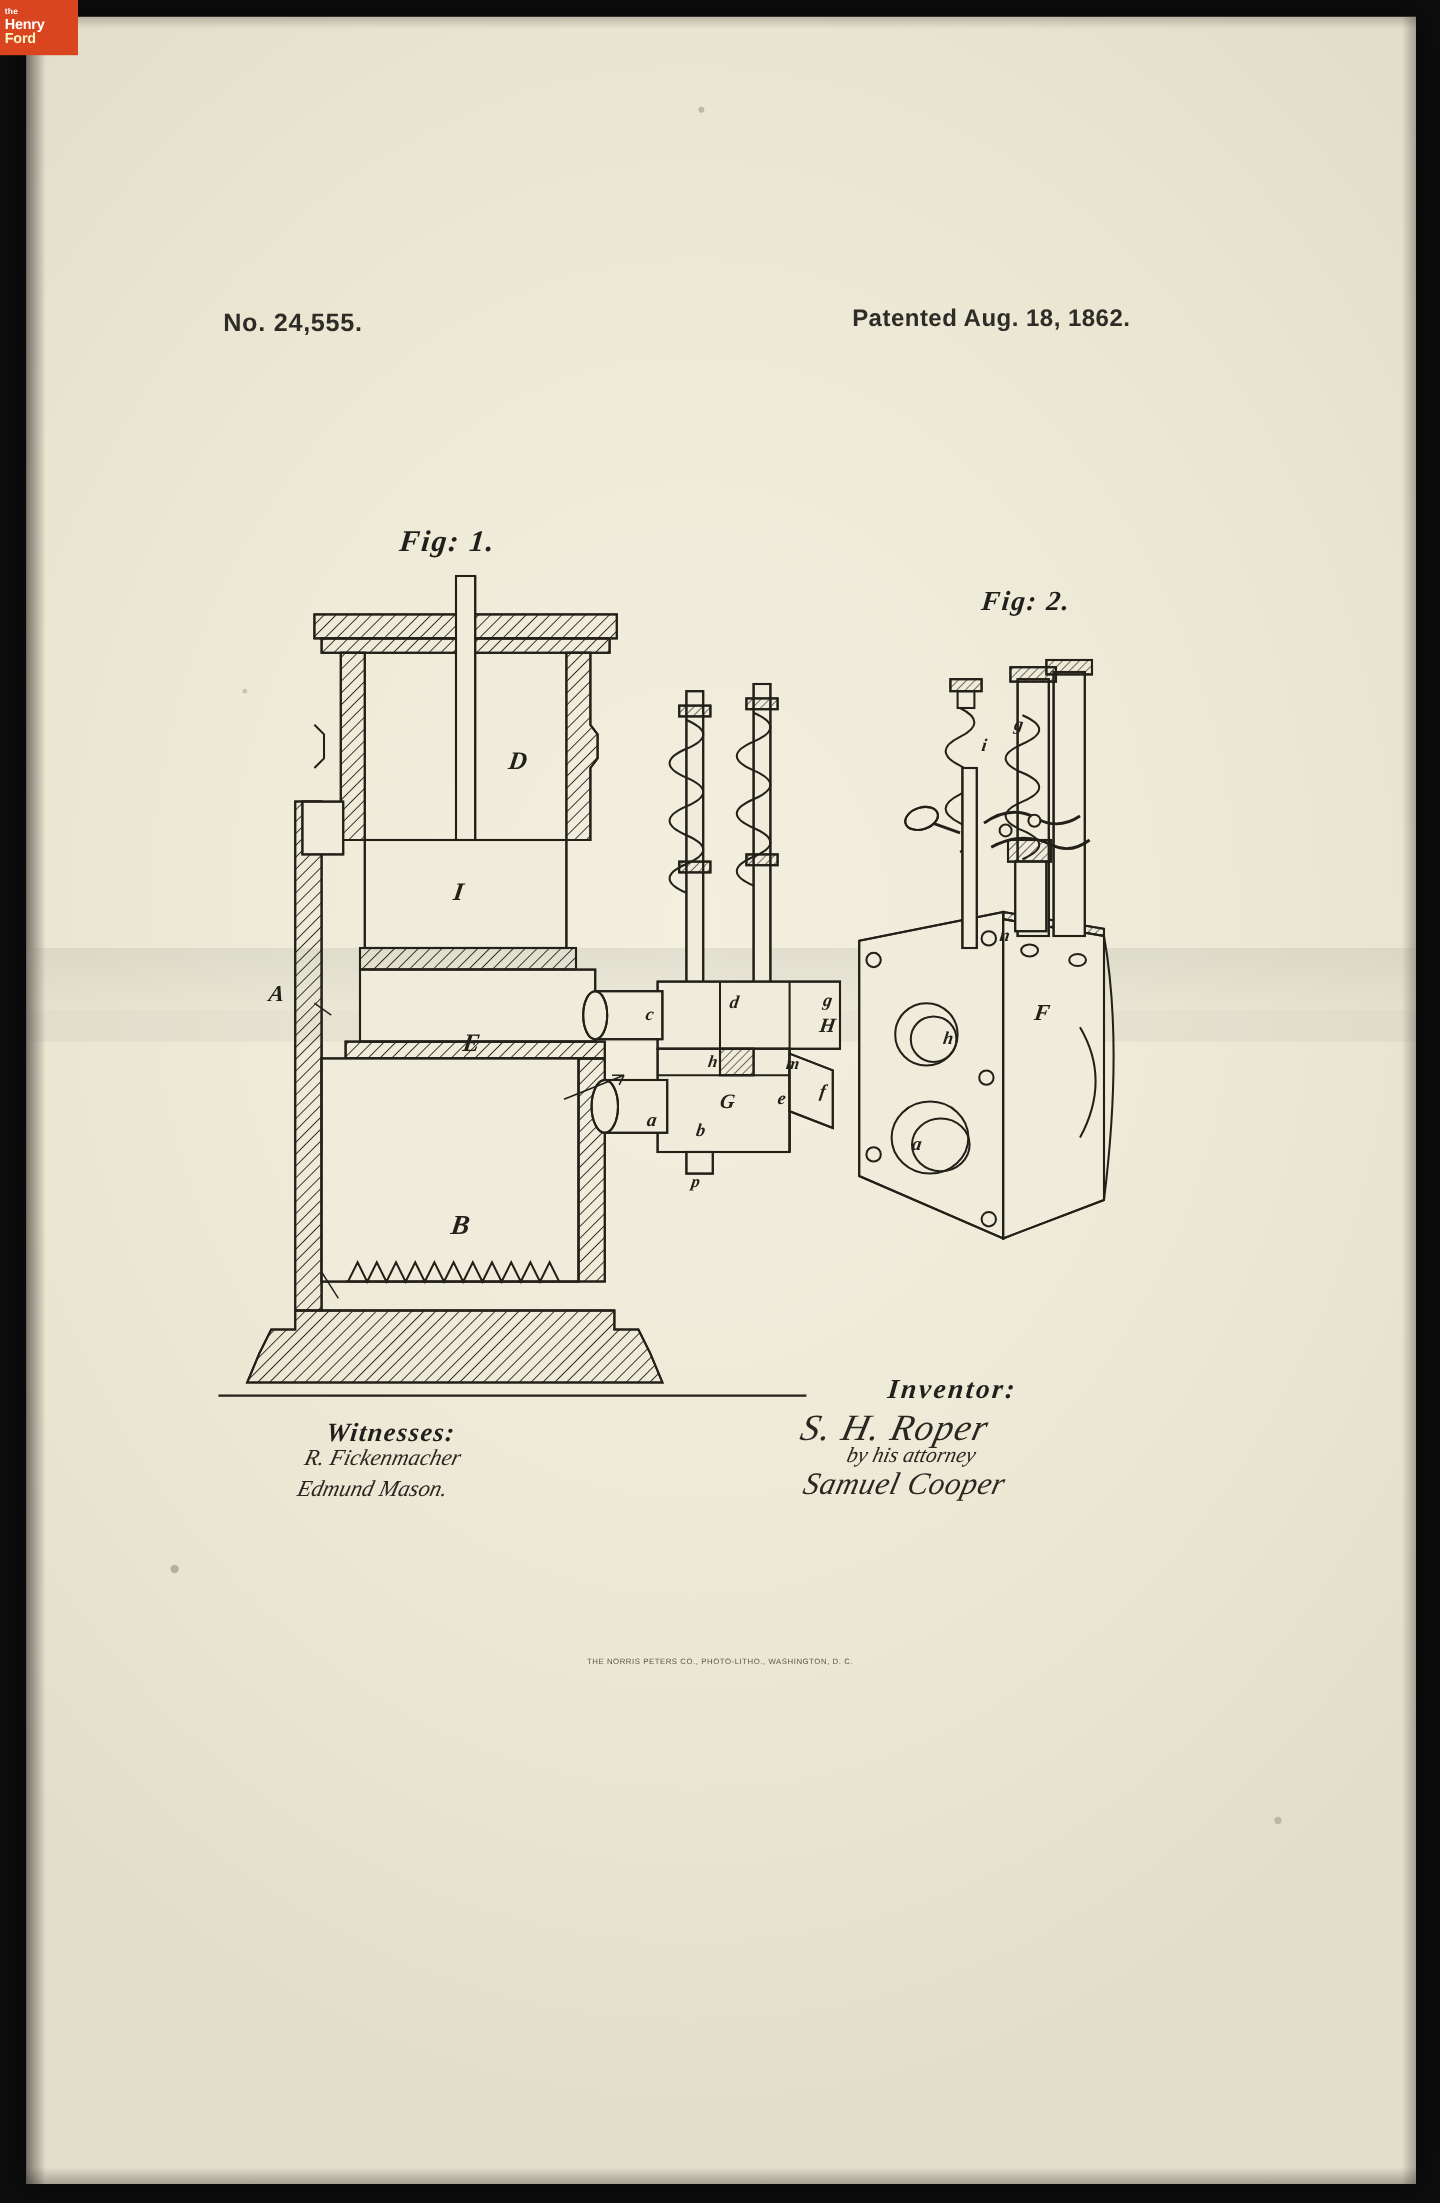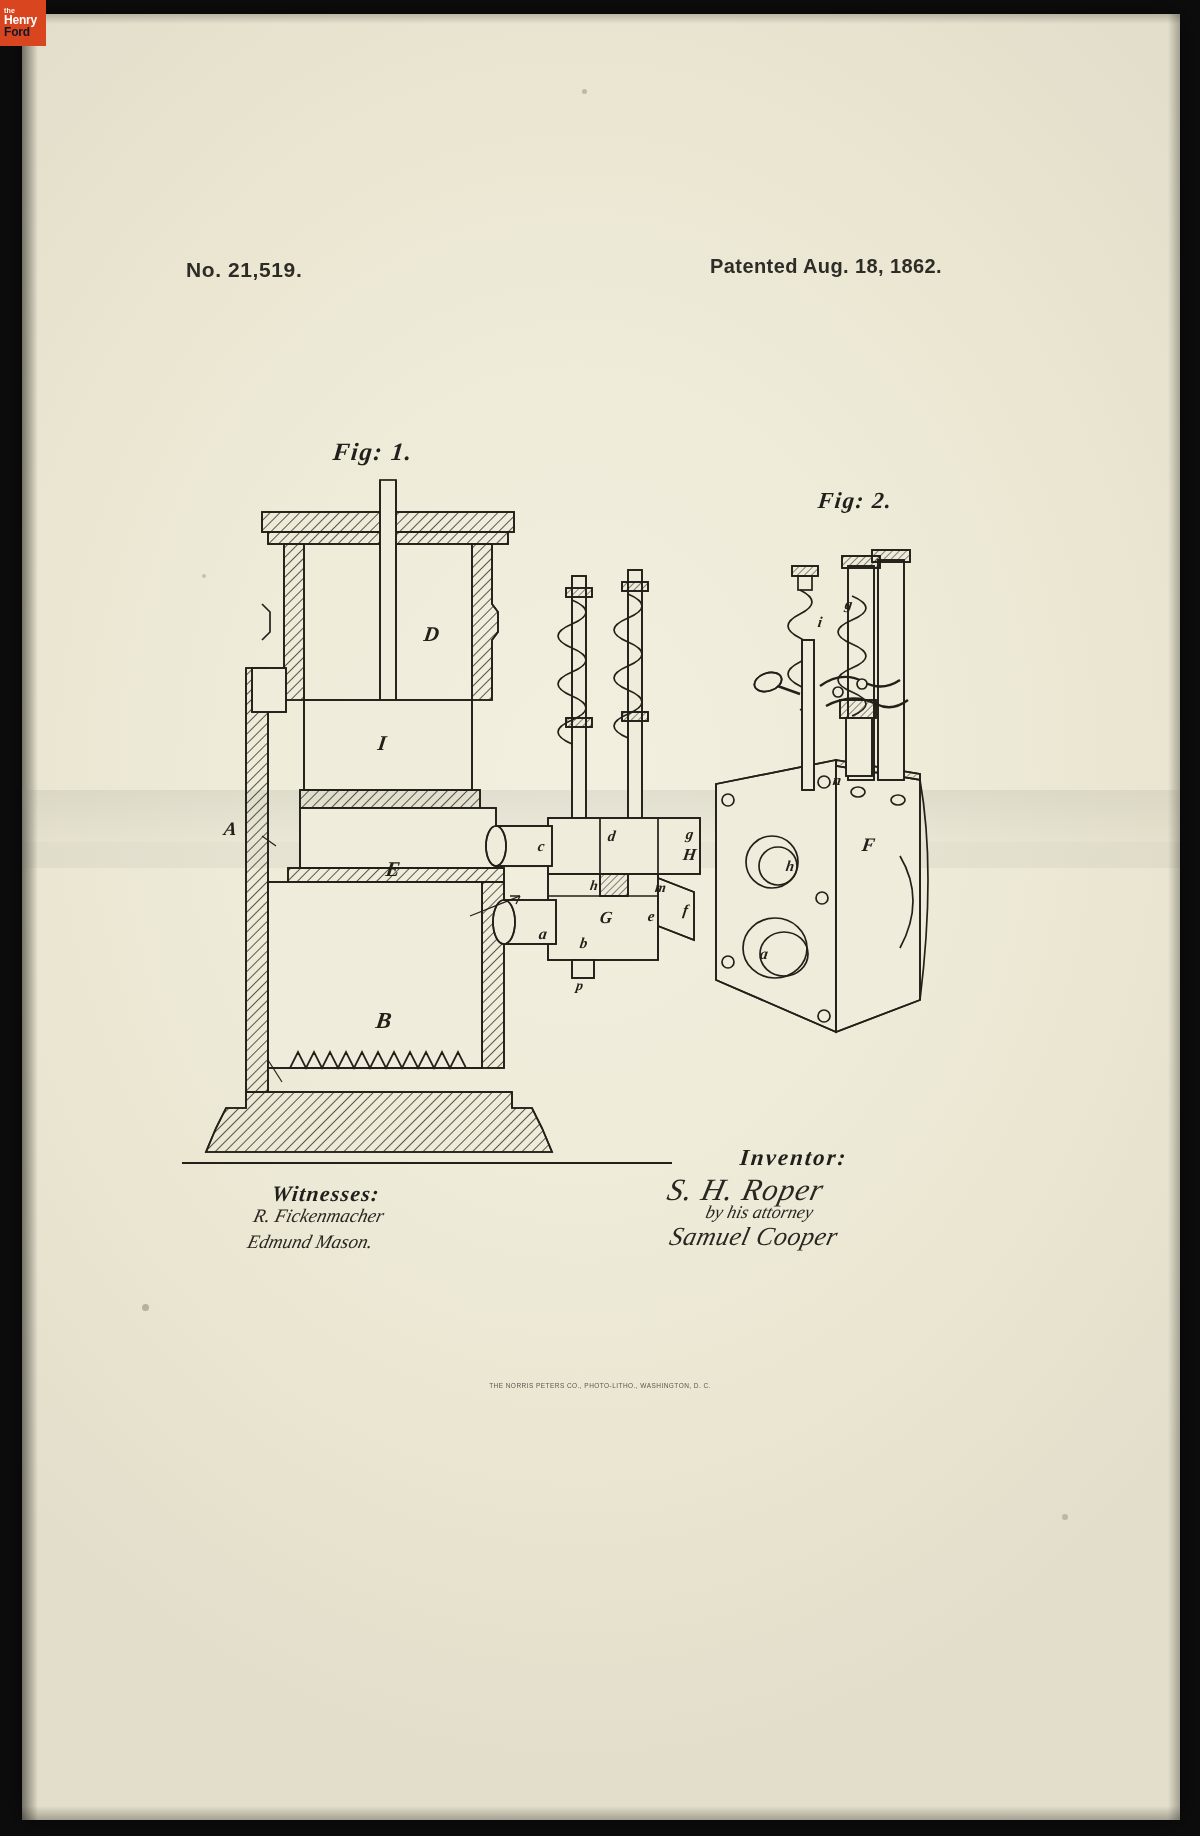--- a/index.html
+++ b/index.html
@@ -38,31 +38,31 @@
   }
   #band1{top:776px;height:52px;background:linear-gradient(180deg,rgba(140,140,130,.16),rgba(140,140,130,.05));}
   #band2{top:828px;height:26px;background:rgba(120,120,112,.07);}
 
   
   .stain{position:absolute;border-radius:50%;pointer-events:none;}
 
   
   #hf-logo{
     position:absolute;left:0;top:0;
-    width:46px;height:46px;
+    width:65px;height:46px;
     background:#d9451f;
     display:flex;flex-direction:column;
     justify-content:center;
     padding-left:4px;
     box-sizing:border-box;
     z-index:40;
   }
   #hf-logo .l1{color:#fff;font-size:7px;line-height:7px;font-weight:700;letter-spacing:.2px;}
   #hf-logo .l2{color:#fff;font-size:12px;line-height:12px;font-weight:700;letter-spacing:-.2px;}
-  #hf-logo .l3{color:#0f172a;font-size:12px;line-height:13px;font-weight:700;letter-spacing:-.2px;}
+  #hf-logo .l3{color:#fef9c3;font-size:12px;line-height:13px;font-weight:700;letter-spacing:-.2px;}
 
   
   .hdr{
     position:absolute;
     color:#2e2c27;
     font-family:"Liberation Sans",sans-serif;
     font-weight:700;
     white-space:nowrap;
   }
   #t-name{left:0;right:0;top:174px;text-align:center;font-size:23px;letter-spacing:2.0px;}
@@ -135,21 +135,21 @@
     <div class="stain" style="left:1040px;top:1500px;width:6px;height:6px;background:rgba(90,82,65,.28);"></div>
     <div class="stain" style="left:180px;top:560px;width:4px;height:4px;background:rgba(90,82,65,.25);"></div>
   </div>
 
   <div id="hf-logo">
     <div class="l1">the</div>
     <div class="l2">Henry</div>
     <div class="l3">Ford</div>
   </div>
 
-  <div class="hdr" id="t-num">No. 21,519.</div>
+  <div class="hdr" id="t-num">No. 24,555.</div>
   <div class="hdr" id="t-date">Patented Aug. 18, 1862.</div>
 
   <div class="script" id="fig1-label">Fig: 1.</div>
   <div class="script" id="fig2-label">Fig: 2.</div>
 
   <svg id="drawing" viewBox="0 0 1200 1836">
     <defs>
 
       <pattern id="hatch" width="7" height="7" patternUnits="userSpaceOnUse" patternTransform="rotate(45)">
         <line x1="0" y1="0" x2="0" y2="7" stroke="#26231c" stroke-width="1.5"></line>

